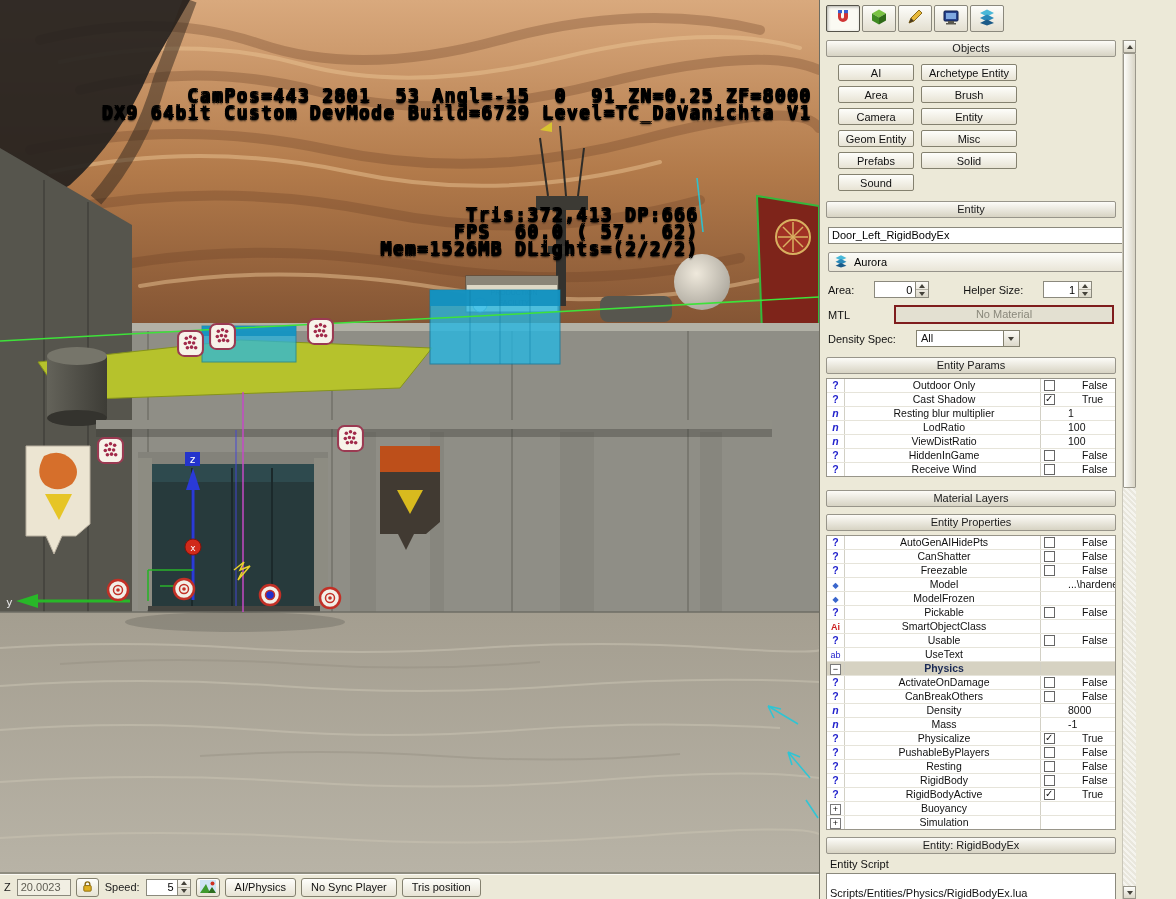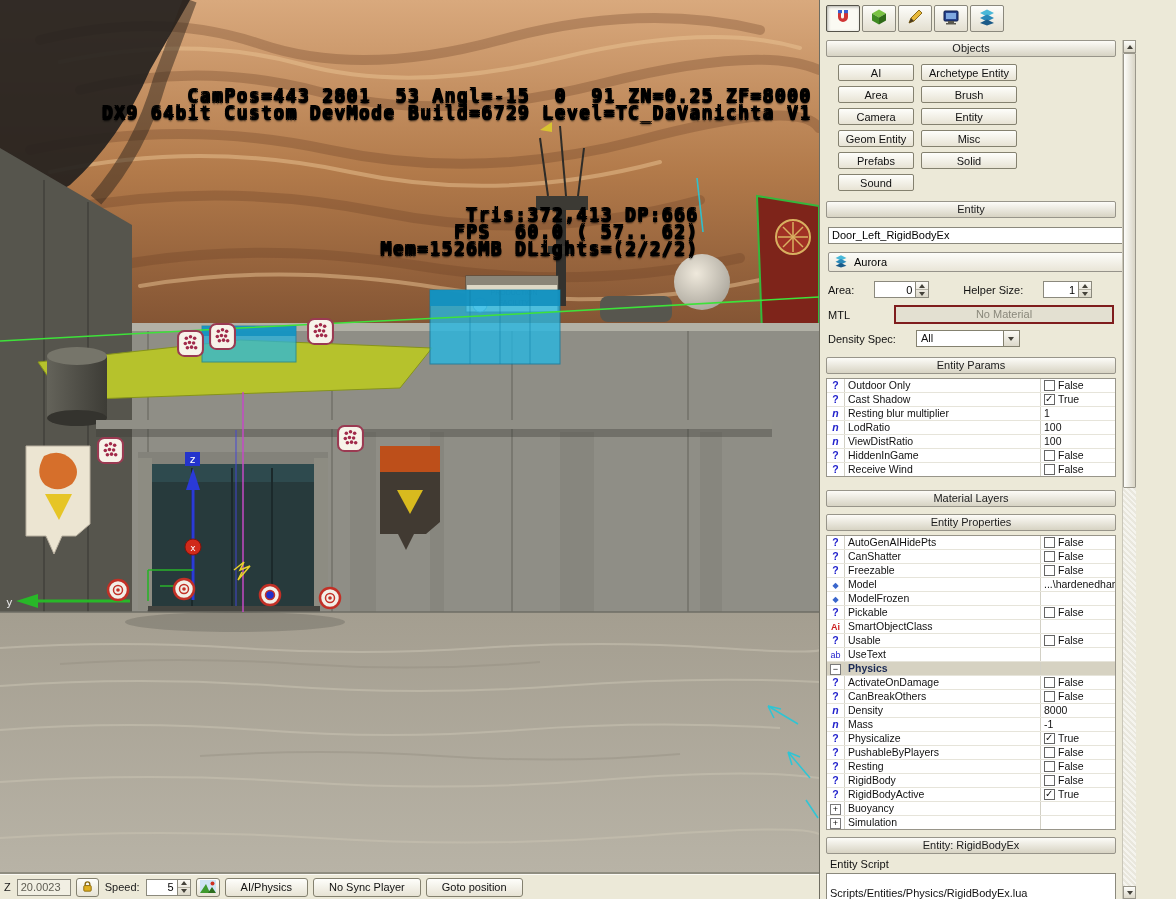--- a/index.html
+++ b/index.html
@@ -25,21 +25,21 @@
   .field.dim{background:#f1efe3;color:#5e5c52;width:46px;}
   .field.num{width:24px;text-align:right;}
   .spinwrap{display:inline-flex;align-items:stretch;}
   .ud{width:13px;height:17px;display:flex;flex-direction:column;border:1px solid #8b897d;border-left:none;
       background:linear-gradient(#fbfaf5,#dcd8c9);box-sizing:border-box;}
   .ud i{flex:1;display:flex;align-items:center;justify-content:center;}
   .ud i:first-child{border-bottom:1px solid #b5b2a4;}
   .tri-up{width:0;height:0;border:3px solid transparent;border-bottom:4px solid #44423a;margin-top:-3px;}
   .tri-dn{width:0;height:0;border:3px solid transparent;border-top:4px solid #44423a;margin-bottom:-3px;}
   .btn{height:19px;background:linear-gradient(#fefefb,#e7e3d4);border:1px solid #84816f;border-radius:3px;
-       font-size:11px;font-family:"Liberation Sans",sans-serif;color:#111;padding:0 15px;cursor:default;}
+       font-size:11px;font-family:"Liberation Sans",sans-serif;color:#111;padding:0 9px;cursor:default;}
   .iconbtn{width:24px;padding:0;display:inline-flex;align-items:center;justify-content:center;}
   .lockbtn{width:23px;}
 
   
   .rollup{position:absolute;left:819px;top:0;width:317px;height:899px;background:#ece9d8;
           border-left:1px solid #6f6d61;box-sizing:border-box;padding-right:14px;overflow:hidden;}
   .tabs{display:flex;gap:2px;margin:5px 0 0 6px;}
   .tab{width:34px;height:27px;background:linear-gradient(#fdfdfa,#e3dfd0);border:1px solid #8a887c;border-radius:2px;
        display:flex;align-items:center;justify-content:center;padding:0;}
   .tab.active{background:#fbfaf3;border:1px solid #55534a;box-shadow:inset 1px 1px 3px rgba(0,0,0,.3);}
@@ -67,26 +67,26 @@
   .picon{width:17px;flex:0 0 17px;border-right:1px solid #d2d0c5;text-align:center;overflow:hidden;}
   .pglyph{display:inline-block;}
   .picon.q .pglyph{color:#2222cc;font-weight:bold;}
   .picon.n .pglyph{color:#2222cc;font-weight:bold;font-style:italic;}
   .picon.ai .pglyph{color:#cc2222;font-weight:bold;font-size:9px;}
   .picon.ab .pglyph{color:#2222cc;font-size:9px;}
   .picon.drop .pglyph{color:#3a66cc;font-size:8px;}
   .picon.minus .pglyph,.picon.plus .pglyph{border:1px solid #7b7b7b;background:#fff;width:9px;height:9px;
       line-height:8px;font-size:9px;margin-top:1px;}
   .pname{width:196px;flex:0 0 196px;padding-left:3px;border-right:1px solid #d2d0c5;
-         overflow:hidden;white-space:nowrap;box-sizing:border-box;}
+         overflow:hidden;white-space:nowrap;box-sizing:border-box;text-align:center;}
   .pvalcell{flex:1;padding-left:3px;display:flex;align-items:center;overflow:hidden;white-space:nowrap;}
   .cb{width:9px;height:9px;border:1px solid #666;background:#fff;display:inline-block;position:relative;
       margin-right:3px;flex:0 0 auto;}
   .cb.checked::after{content:"\2713";position:absolute;left:0;top:-3px;font-size:10px;color:#111;}
-  .cbl,.ptext{font-size:10.5px;}
+  .cbl,.ptext{font-size:10.5px;margin-left:24px;}
   .prow.group{background:#d6d2c2;}
   .prow.group .pname{font-weight:bold;color:#1a2a55;}
 
   .scriptgroup{margin:4px 6px 0 6px;font-size:11px;color:#111;}
   .scriptgroup .glabel{margin:2px 0 3px 4px;}
   .scriptpath{height:15px;line-height:15px;background:#fff;border:1px solid #8b897d;padding:12px 3px;
               font-size:11px;overflow:hidden;white-space:nowrap;}
   .stubrow{display:flex;gap:10px;margin:6px 0 0 8px;}
   .stub{width:78px;height:18px;}
 
@@ -379,21 +379,21 @@
         <svg width="16" height="13" viewBox="0 0 16 13">
             <rect width="16" height="13" fill="#cfe4f4"></rect>
             <polygon points="0,13 6,4 10,13" fill="#3f9a2e"></polygon>
             <polygon points="8,13 12,7 16,13" fill="#2c6e1e"></polygon>
             <circle cx="12.5" cy="3.5" r="2" fill="#d03020"></circle>
           </svg>
       </span>
     </button>
     <button class="btn">AI/Physics</button>
     <button class="btn">No Sync Player</button>
-    <button class="btn">Goto position</button>
+    <button class="btn">Tris position</button>
   </div>
 
   <div class="rollup">
 
     <div class="tabs">
       <button class="tab active">
         <span>
           <svg width="18" height="18" viewBox="0 0 18 18">
               <path d="M4 2 v7 a5 5 0 0 0 10 0 V2 h-4 v7 a1.5 1.5 0 0 1 -3 0 V2 z" fill="#d03434"></path>
               <rect x="4" y="2" width="4" height="3.2" fill="#3a5fd0"></rect>

